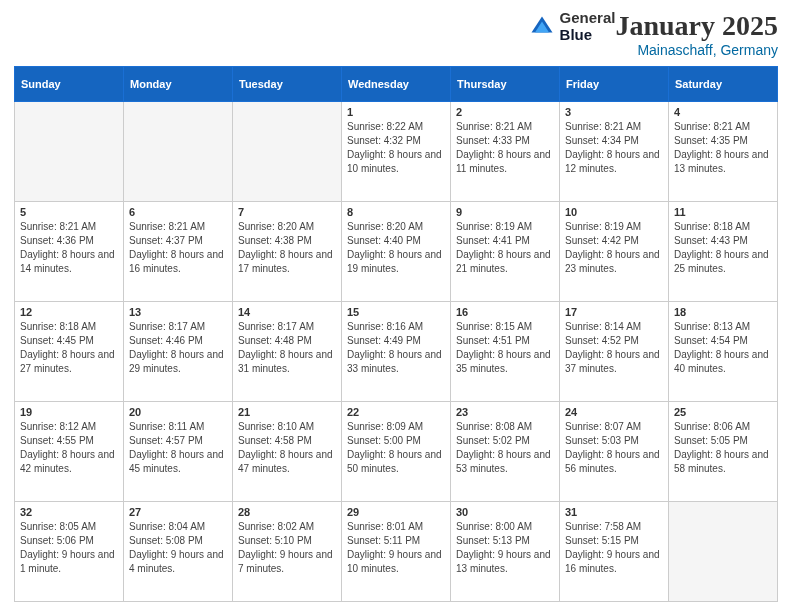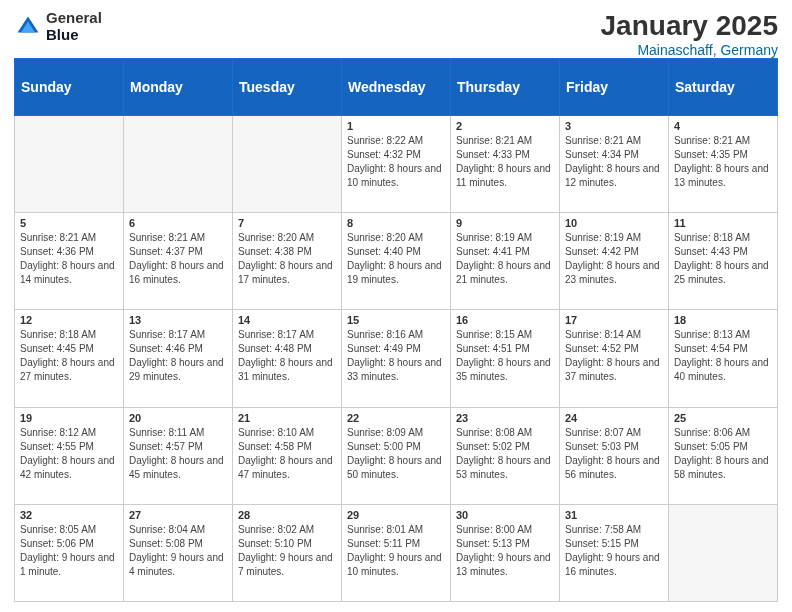--- a/index.html
+++ b/index.html
@@ -13,22 +13,23 @@
     .page {
       width: 792px;
       height: 612px;
       background: #fff;
       padding: 10px 14px 10px 14px;
       display: flex;
       flex-direction: column;
     }
     .header {
       display: flex;
-      justify-content: space-between;
+      justify-content: flex-end;
       align-items: flex-start;
+      margin-bottom: 8px;
     }
     .logo {
       display: flex;
       align-items: center;
       gap: 0px;
     }
     .logo-text {
       display: flex;
       flex-direction: column;
       line-height: 1.1;
@@ -48,38 +49,39 @@
       height: 28px;
       margin-right: 4px;
     }
     .title-block {
       text-align: right;
     }
     .title-month {
       font-size: 28px;
       font-weight: bold;
       color: #333;
+      font-family: Liberation Serif, serif;
     }
     .title-location {
       font-size: 14px;
       color: #0369a1;
     }
     .calendar {
       flex: 1;
       border: 1px solid #ccc;
       border-collapse: collapse;
       width: 100%;
       table-layout: fixed;
     }
     .calendar th {
       background: #1565c0;
       color: #fff;
       text-align: left;
-      padding: 20px 6px;
-      font-size: 14px;
+      padding: 11px 6px;
+      font-size: 11px;
       border: 1px solid #1a6fd4;
     }
     .calendar td {
       border: 1px solid #ccc;
       vertical-align: top;
       padding: 4px 5px;
       font-size: 9.5px;
       color: #333;
       height: 88px;
       background: #fff;

